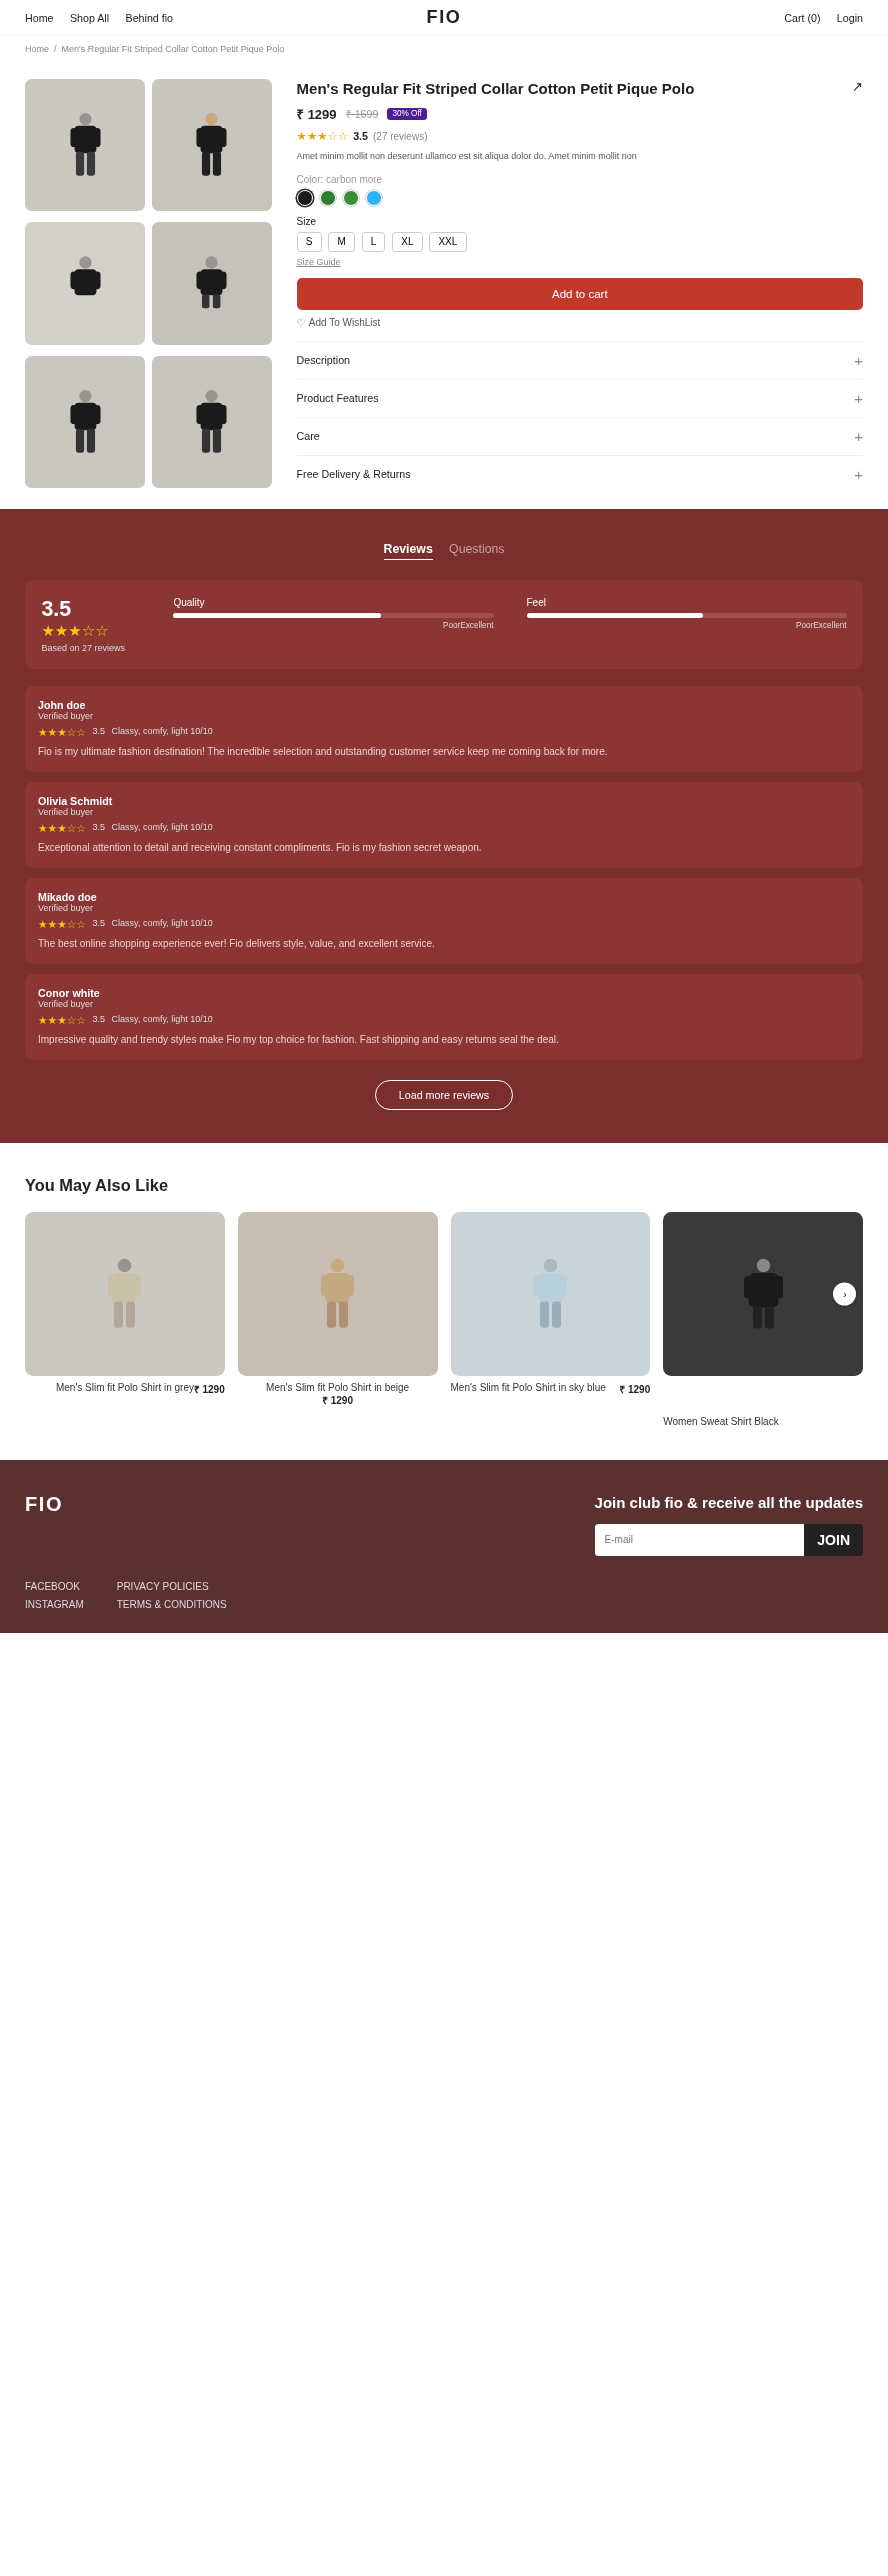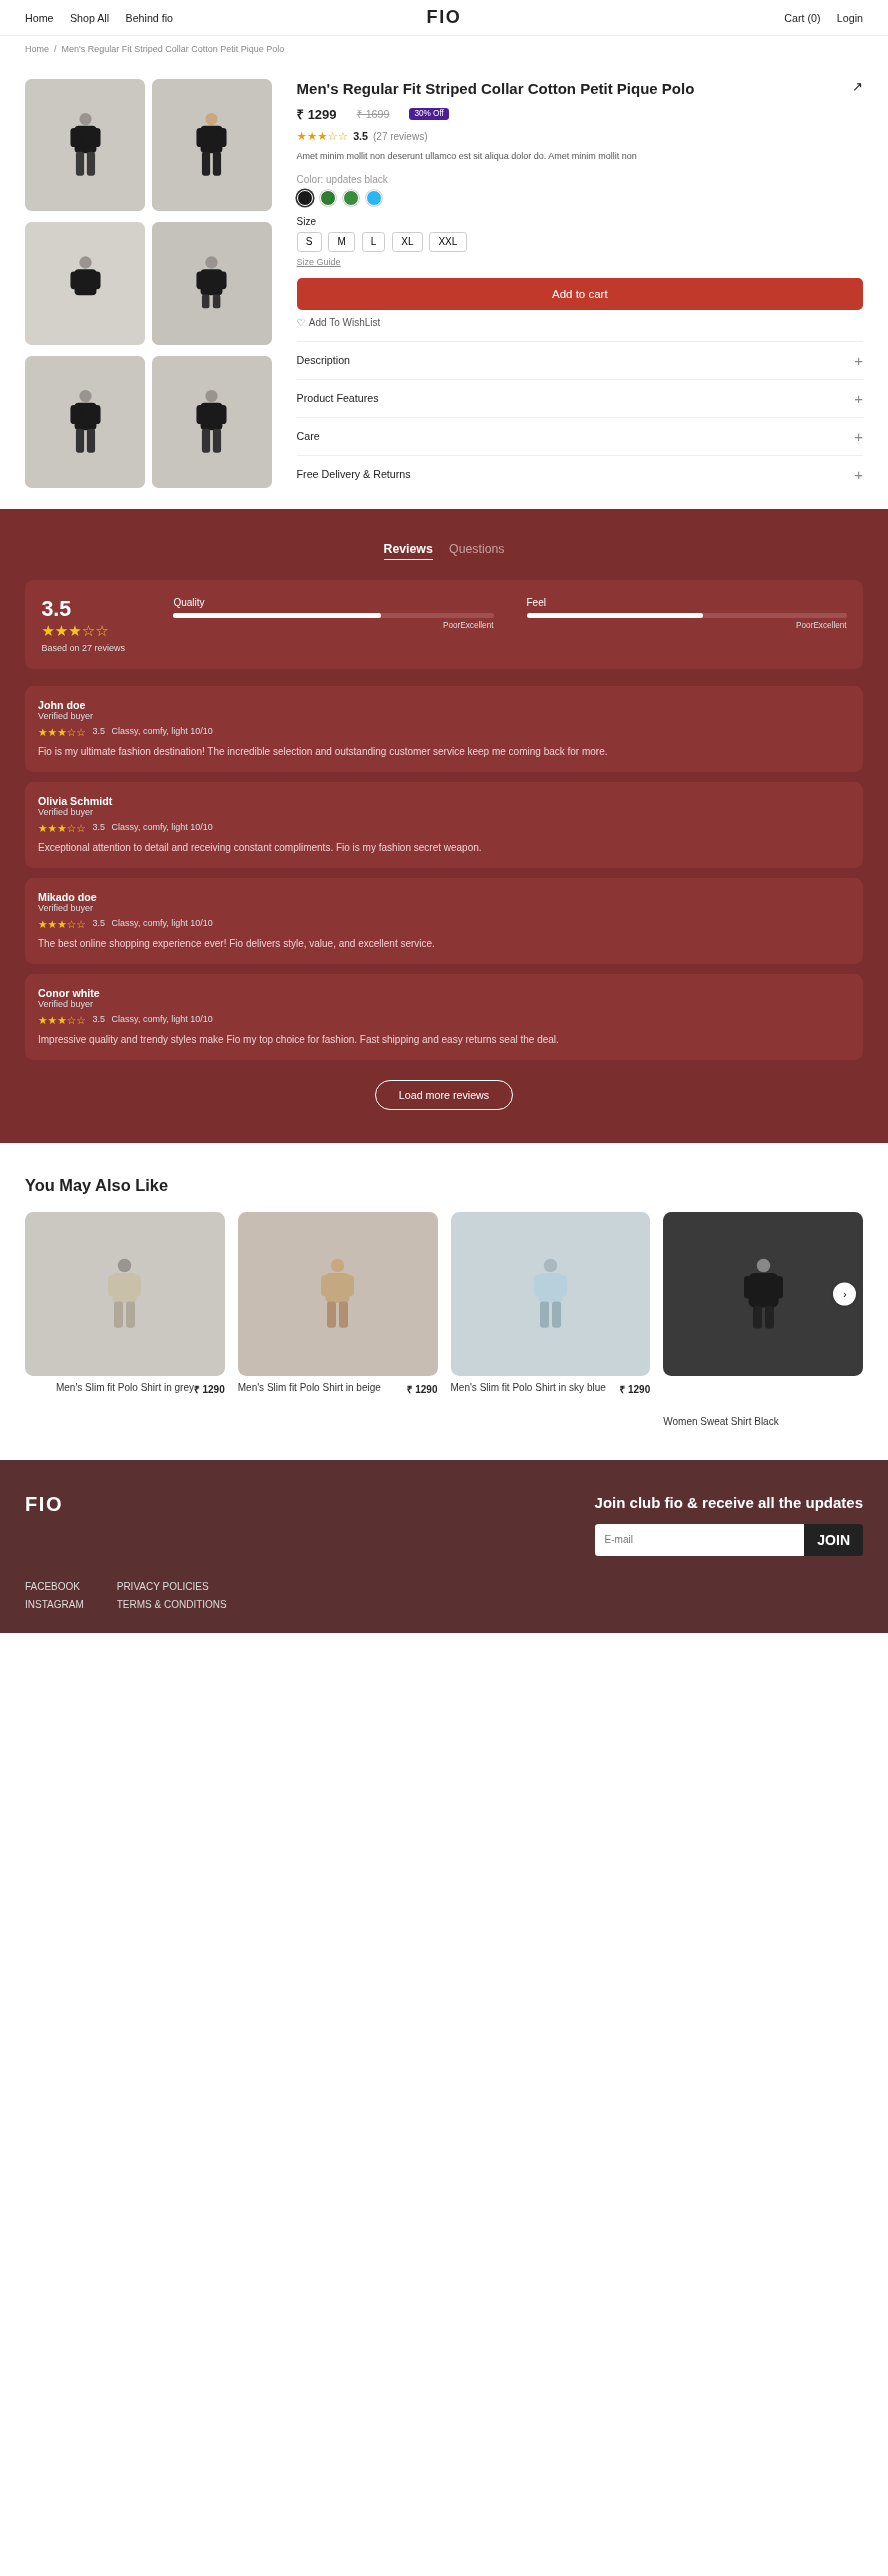--- a/index.html
+++ b/index.html
@@ -32,21 +32,21 @@
       display: flex; align-items: center; justify-content: center;
       overflow: hidden;
     }
     .img-placeholder.tall { height: 132px; }
     .img-placeholder.short { height: 123px; }
 
     
     .product-details { flex: 1; padding-left: 8.2px; }
     .product-title { font-size: 15px; font-weight: bold; line-height: 1.3; margin-bottom: 6.6px; }
     .share-icon { float: right; cursor: pointer; font-size: 13px; }
-    .price-row { display: flex; align-items: center; gap: 20px; margin-bottom: 6.6px; }
+    .price-row { display: flex; align-items: center; gap: 9px; margin-bottom: 6.6px; }
     .price-current { font-size: 13px; font-weight: bold; }
     .price-original { font-size: 10.7px; color: #999; text-decoration: line-through; }
     .discount-badge { background: #4c1d95; color: #fff; font-size: 8.2px; padding: 1.6px 5px; border-radius: 3.3px; }
     .rating-row { display: flex; align-items: center; gap: 5px; margin-bottom: 6.6px; }
     .stars { color: #e8a000; font-size: 11.5px; }
     .rating-num { font-size: 10.7px; font-weight: bold; }
     .rating-count { font-size: 10px; color: #888; }
     .desc-text { font-size: 9px; color: #555; margin-bottom: 10px; line-height: 1.5; }
     .color-label { font-size: 10px; margin-bottom: 5px; }
     .color-label span { color: #999; }
@@ -242,21 +242,21 @@
 
     <div class="rating-row">
       <span class="stars">★★★☆☆</span>
       <span class="rating-num">3.5</span>
       <span class="rating-count">(27 reviews)</span>
     </div>
 
     <p class="desc-text">Amet minim mollit non deserunt ullamco est sit aliqua dolor do. Amet minim mollit non</p>
 
     <div class="color-label">
-      <span>Color:</span> <span>updates black</span>
+      <span>Color:</span> <span>carbon more</span>
     </div>
     <div class="color-swatches">
       <div class="swatch selected" style="background:#1a1a1a"></div>
       <div class="swatch" style="background:#2e7d32"></div>
       <div class="swatch" style="background:#388e3c"></div>
       <div class="swatch" style="background:#29b6f6"></div>
     </div>
 
     <div class="size-label">Size</div>
     <div class="size-buttons">
@@ -412,21 +412,21 @@
       <div class="ymal-img" style="background:#c8bdb2;">
         <svg viewBox="0 0 60 100" width="45" height="78">
           <circle cx="30" cy="12" r="9" fill="#c9a880"></circle>
           <rect x="14" y="22" width="32" height="40" rx="6" fill="#c4a880"></rect>
           <rect x="8" y="25" width="14" height="28" rx="5" fill="#c4a880"></rect>
           <rect x="38" y="25" width="14" height="28" rx="5" fill="#c4a880"></rect>
           <rect x="16" y="60" width="12" height="35" rx="4" fill="#b09070"></rect>
           <rect x="32" y="60" width="12" height="35" rx="4" fill="#b09070"></rect>
         </svg>
       </div>
-      <div style="display:flex;justify-content:space-between;align-items:flex-start;">
+      <div style="display:flex;justify-content:space-between;align-items:center;flex-direction:column;">
         <span class="ymal-name">Men's Slim fit Polo Shirt in beige</span>
         <span class="ymal-price">₹ 1290</span>
       </div>
     </div>
 
     <div class="ymal-item">
       <div class="ymal-img" style="background:#c8d4d8;">
         <svg viewBox="0 0 60 100" width="45" height="78">
           <circle cx="30" cy="12" r="9" fill="#aab8c0"></circle>
           <rect x="14" y="22" width="32" height="40" rx="6" fill="#b8d0dc"></rect>

